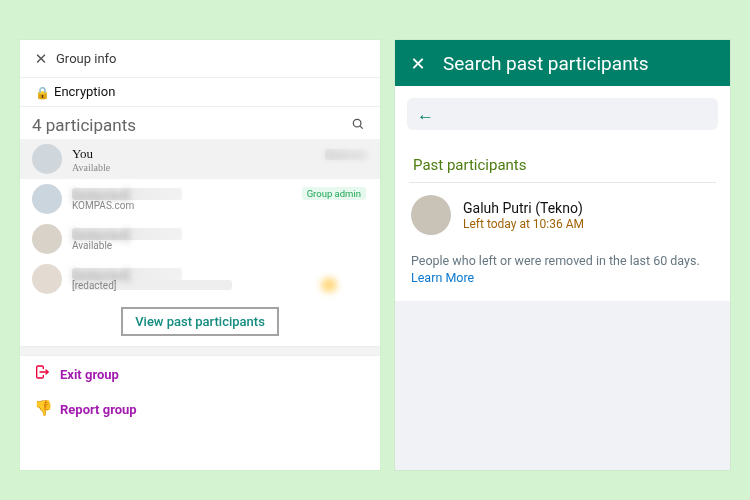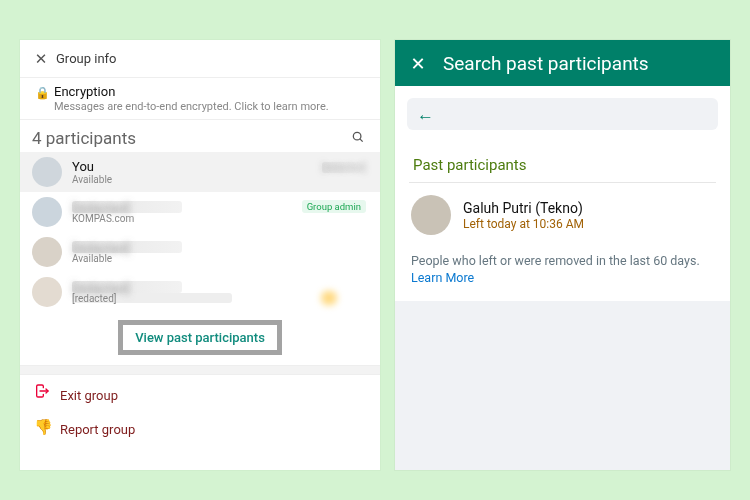--- a/index.html
+++ b/index.html
@@ -16,38 +16,38 @@
   .hdr-left .title { font-size: 13px; color:#3a3a3a; margin-left: 4px; }
   .enc { padding: 6px 12px; border-bottom: 1px solid #eee; }
   .enc-row { display:flex; align-items:flex-start; }
   .enc-lock { width:22px; color:#888; font-size:12px; padding-top:2px; text-align:center; }
   .enc-body { font-size:13px; color:#111; }
   .enc-sub { font-size:11px; color:#888; margin-top:1px; }
   .pcount-row { display:flex; align-items:center; justify-content:space-between; padding: 8px 12px 4px 12px; font-size:17px; color:#666; }
   .sicon { width:20px; text-align:center; color:#555; cursor:pointer; font-size:14px; }
   .plist { }
   .pitem { display:flex; align-items:center; padding: 5px 12px; position:relative; }
-  .pitem.sel { background:#f2f2f2; }
+  .pitem.sel { background:#f2f2f2;font-family:Liberation Serif, serif; }
   .avatar { width:30px; height:30px; border-radius:50%; background:#cfd6dc; flex-shrink:0; margin-right:10px; }
   .av2 { background:#cbd5dd; }
   .av3 { background:#d9d2c8; }
   .av4 { background:#e3dbd1; }
   .pname { font-size:13px; color:#111; filter: blur(0); }
   .pmeta { font-size:10px; color:#888; }
   .blur { color: transparent; text-shadow: 0 0 6px rgba(120,120,120,0.7); background: linear-gradient(90deg, #e6e6e6 0%, #f2f2f2 100%); border-radius:3px; }
   .pname.blur { width:110px; height:12px; display:inline-block; }
   .pmeta.blur-span { display:inline-block; width:160px; height:10px; background:#eee; border-radius:3px; }
   .right-tag { position:absolute; right:14px; top:10px; font-size:10px; color:#888; }
   .right-tag.blur { color:transparent; text-shadow:0 0 6px rgba(160,160,160,0.8); }
   .admin-badge { position:absolute; right:14px; top:8px; font-size:9.5px; color:#1fa855; background:#e7f8ee; padding:1px 5px; border-radius:3px; }
   .orange-dot { position:absolute; right:40px; bottom:6px; width:22px; height:16px; background: radial-gradient(circle at 50% 50%, #ffcf66 0%, #ffe9b0 60%, rgba(255,255,255,0) 70%); filter: blur(3px); border-radius:50%; }
   .vpp-wrap { text-align:center; padding: 8px 0 10px 0; }
-  .vpp { display:inline-block; font-size:13px; color:#128c7e; padding: 5px 12px; border: 5px solid #a3a3a3; cursor:pointer; font-weight:500; }
+  .vpp { display:inline-block; font-size:13px; color:#128c7e; padding: 5px 12px; border: 2px solid #a3a3a3; cursor:pointer; font-weight:500; }
   .gap { height:10px; background:#f3f3f3; border-top:1px solid #eee; border-bottom:1px solid #eee; }
-  .action-row { display:flex; align-items:flex-end; padding: 8px 14px; color:#7f1d1d; font-size:13px; cursor:pointer; }
+  .action-row { display:flex; align-items:center; padding: 8px 14px; color:#a21caf; font-size:13px; cursor:pointer;font-weight:bold; }
   .action-row .aicon { width:26px; font-size:15px; text-align:left; }
   .thumbs-down { display:inline-block; transform: scaleY(-1) translateY(1px); }
 
   
   .hdr-right { height:46px; background:#008069; color:#fff; display:flex; align-items:center; padding:0 12px; }
   .hdr-right .x { font-size:18px; cursor:pointer; width:22px; text-align:center; }
   .hdr-right .title { font-size:19px; margin-left:14px; }
   .backbar { margin: 12px 12px 0 12px; background:#f0f2f5; border-radius:6px; height:32px; display:flex; align-items:center; padding:0 10px; cursor:pointer; }
   .backarrow { color:#008069; font-size:17px; font-weight:bold; }
   .section-label { color:#4d7c0f; font-size:15px; padding: 26px 18px 8px 18px; }
@@ -73,21 +73,20 @@
   <div class="panel-left">
     <div class="hdr-left">
       <div class="x">✕</div>
       <div class="title">Group info</div>
     </div>
     <div class="enc">
       <div class="enc-row">
         <div class="enc-lock">🔒</div>
         <div class="col">
           <div class="enc-body">Encryption</div>
-          <div class="enc-sub">Messages are end-to-end encrypted. Click to learn more.</div>
         </div>
       </div>
     </div>
     <div class="pcount-row">
       <span>4 participants</span>
       <span class="sicon">
         <svg width="14" height="14" viewBox="0 0 24 24" fill="none" stroke="#555" stroke-width="2.2">
             <circle cx="10.5" cy="10.5" r="6.5"></circle>
             <line x1="20" y1="20" x2="15.2" y2="15.2"></line>
           </svg>

